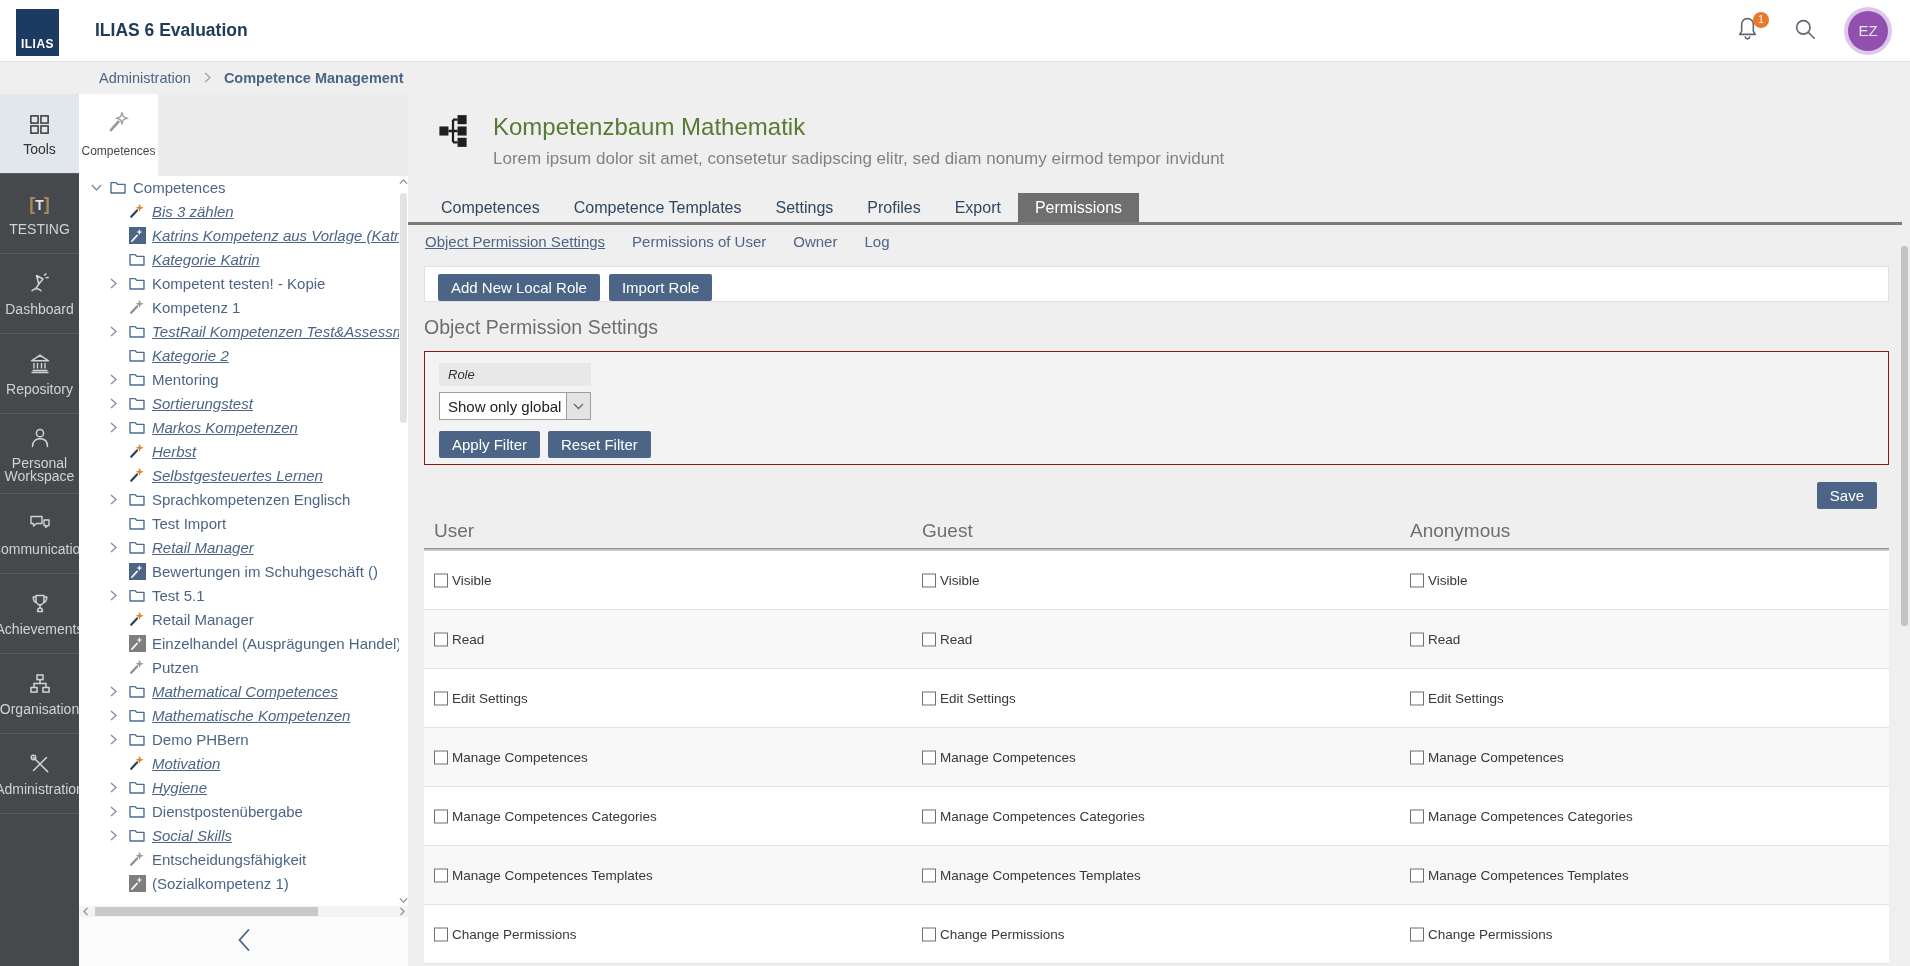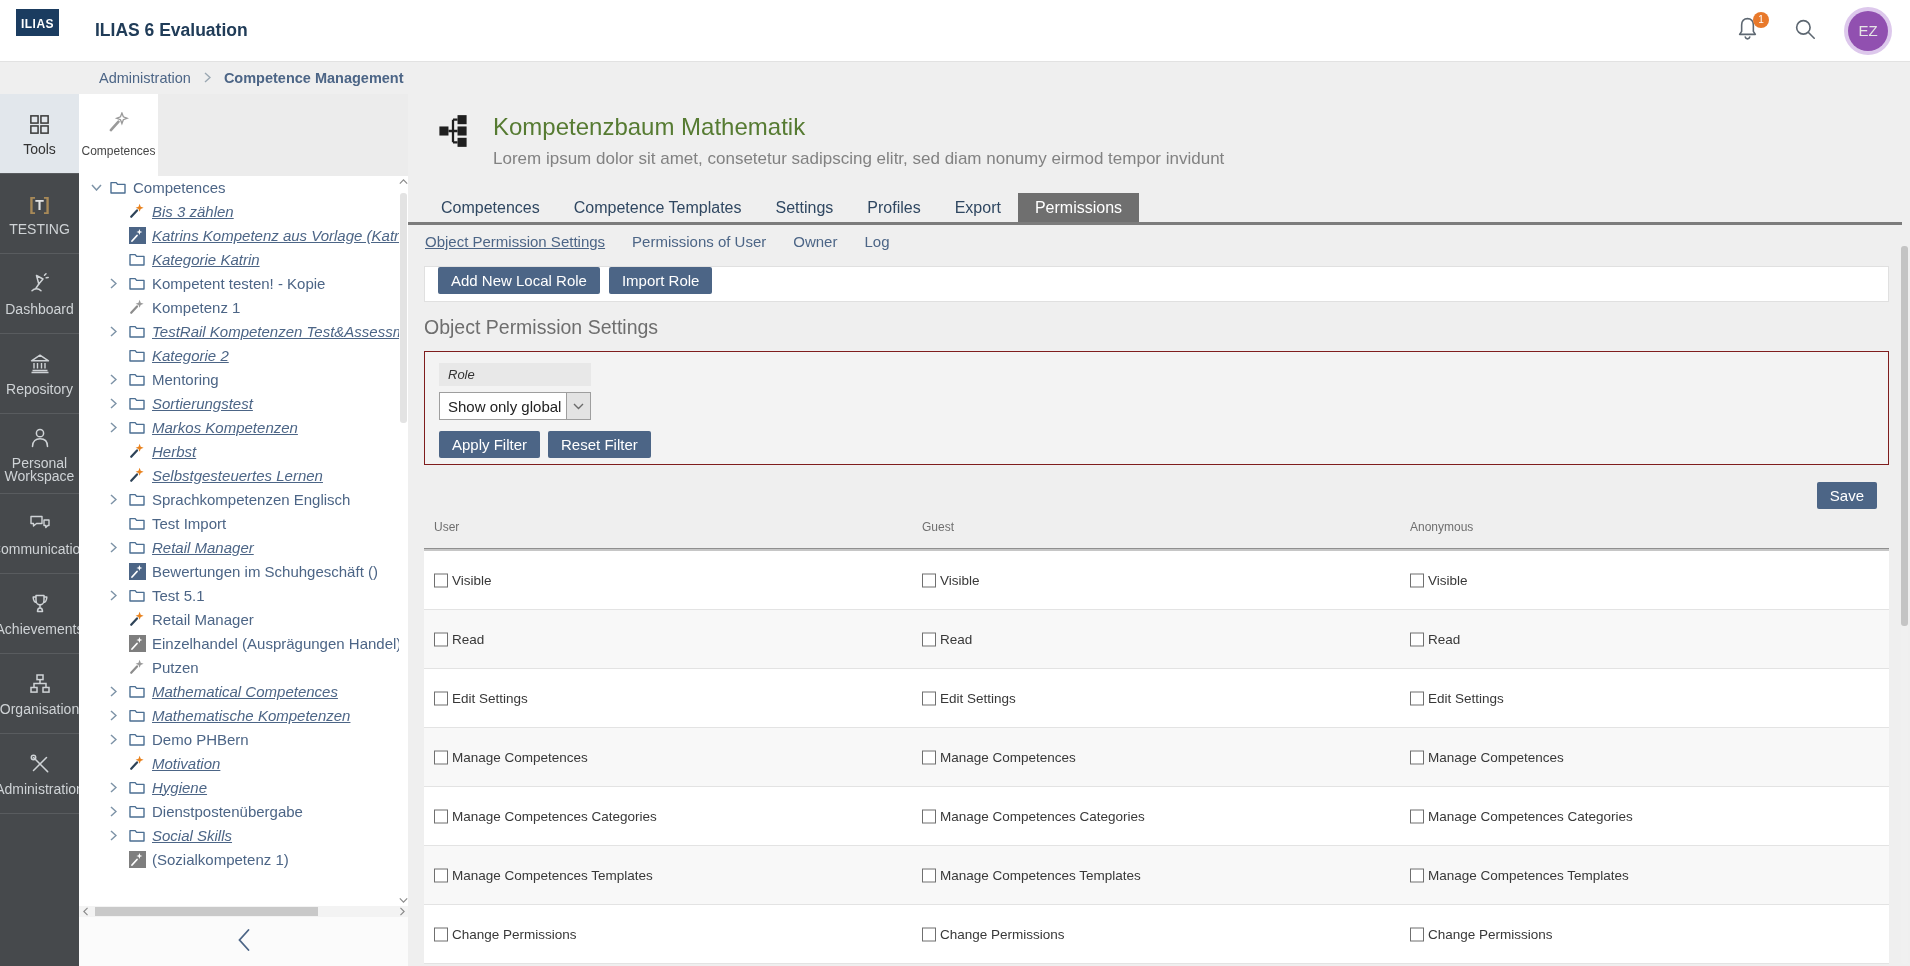--- a/index.html
+++ b/index.html
@@ -1,19 +1,19 @@
 <!DOCTYPE html>
 <html><head>
 <meta charset="utf-8">
 <style>
   html,body{margin:0;padding:0;background:#efefef;font-family:"Liberation Sans",sans-serif;}
   .page{position:relative;width:1910px;height:966px;overflow:hidden;background:#efefef;}
   
   .hdr{position:absolute;top:0;left:0;width:1910px;height:61px;background:#fff;border-bottom:1px solid #e2e2e2;}
-  .logo{position:absolute;left:16px;top:9px;width:43px;height:27px;background:#1b3c60;color:#fff;
+  .logo{position:absolute;left:16px;top:9px;width:43px;height:47px;background:#1b3c60;color:#fff;
         font-weight:bold;font-size:12px;display:flex;align-items:flex-end;justify-content:center;padding-bottom:5px;box-sizing:border-box;letter-spacing:.5px;}
   .apptitle{position:absolute;left:95px;top:0;height:61px;display:flex;align-items:center;font-size:17.5px;font-weight:bold;color:#203c58;}
   .hicons{position:absolute;right:22px;top:0;height:61px;display:flex;align-items:center;gap:30px;}
   .bellwrap{position:relative;width:30px;height:30px;display:flex;align-items:center;justify-content:center;}
   .badge{position:absolute;top:-4px;right:-7px;min-width:16px;height:16px;border-radius:8px;background:#e8792b;color:#fff;
          font-size:10px;display:flex;align-items:center;justify-content:center;padding:0 2px;box-sizing:border-box;}
   .avatar{width:40px;height:40px;border-radius:50%;background:#9150b0;color:#e5e5e5;font-size:15px;display:flex;align-items:center;justify-content:center;box-shadow:0 0 0 4px #ddc8ec;}
   
   .crumb{position:absolute;top:61px;left:0;right:0;height:33px;display:flex;align-items:center;padding-left:99px;gap:13px;font-size:14.5px;}
   .crumb a{color:#4c6586;text-decoration:none;}
@@ -51,33 +51,33 @@
   .titleblock{position:absolute;left:30px;top:14px;display:flex;gap:25px;}
   .ptitle{font-size:24px;color:#567b32;font-weight:500;line-height:38px;}
   .psub{font-size:17px;color:#828282;margin-top:3px;}
   .tabs{position:absolute;left:16px;top:99px;height:29px;display:flex;}
   .tab{padding:0 17px;font-size:16px;color:#2f4761;display:flex;align-items:center;cursor:pointer;}
   .tab.active{background:#6f6f6f;color:#fff;}
   .tabline{position:absolute;left:0;right:8px;top:128px;height:3px;background:#7c7c7c;}
   .subtabs{position:absolute;left:17px;top:139px;display:flex;gap:27px;font-size:15px;}
   .subtab{color:#4c6586;cursor:pointer;}
   .subtab.active{text-decoration:underline;}
-  .toolbar{position:absolute;left:16px;top:172px;width:1465px;height:36px;background:#fff;border:1px solid #e0e0e0;box-sizing:border-box;display:flex;align-items:flex-start;padding-left:13px;gap:9px;}
+  .toolbar{position:absolute;left:16px;top:172px;width:1465px;height:36px;background:#fff;border:1px solid #e0e0e0;box-sizing:border-box;display:flex;align-items:flex-end;padding-left:13px;gap:9px;}
   .btn{background:#4c6586;color:#fff;font-size:15px;font-family:"Liberation Sans",sans-serif;padding:4px 13px;border:none;border-radius:2px;line-height:19px;cursor:pointer;}
   .sechead{position:absolute;left:16px;top:222px;font-size:19.5px;color:#6e6e6e;}
   .filter{position:absolute;left:16px;top:257px;width:1465px;height:114px;background:#f3f3f3;border:1px solid #7f1d1d;box-sizing:border-box;}
   .flabel{position:absolute;left:14px;top:11px;width:152px;height:23px;background:#e8e8e8;display:flex;align-items:center;padding:0 9px;box-sizing:border-box;font-size:13px;font-style:italic;color:#333;}
   .fselect{position:absolute;left:14px;top:40px;width:152px;height:28px;background:#fff;border:1px solid #9e9e9e;box-sizing:border-box;display:flex;cursor:pointer;}
   .fsel-val{flex:1;font-size:15px;color:#222;display:flex;align-items:center;padding-left:8px;overflow:hidden;white-space:nowrap;}
   .fsel-ar{width:23px;background:#e3e3e3;border-left:1px solid #9e9e9e;display:flex;align-items:center;justify-content:center;}
   .fbtns{position:absolute;left:14px;top:79px;display:flex;gap:8px;}
   .savebtn{position:absolute;right:33px;top:388px;}
   
   .pheads{position:absolute;left:16px;top:414px;width:1465px;height:40px;}
-  .phead{position:absolute;top:12px;font-size:12px;color:#6f6f6f;}
+  .phead{position:absolute;top:12px;font-size:19px;color:#6f6f6f;}
   .c0{left:10px;} .c1{left:498px;} .c2{left:986px;}
   .theadline{position:absolute;left:16px;top:454px;width:1465px;height:2px;background:#c6c6c6;border-top:1px solid #8f8f8f;}
   .rows{position:absolute;left:16px;top:457px;width:1465px;}
   .prow{position:relative;height:58px;border-bottom:1px solid #e3e3e3;background:#fff;}
   .prow:nth-child(even){background:#f8f8f8;}
   .pcell{position:absolute;top:50%;transform:translateY(-50%);display:flex;align-items:center;cursor:pointer;}
   .cb{appearance:none;-webkit-appearance:none;width:14px;height:14px;border:1px solid #6f6f6f;background:#fff;margin:0 4px 0 0;cursor:pointer;}
   .plb{font-size:13.5px;color:#383838;}
   
   .pagescroll{position:absolute;right:2px;top:246px;width:7px;bottom:2px;background:#f0f0f0;border-radius:3px;}
@@ -538,20 +538,30 @@
           <span class="tico">
             <svg width="16" height="13" viewBox="0 0 16 13">
               <path d="M1 12 V1.6 H6.2 L7.6 3.4 H15 V12 Z" fill="none" stroke="#4c6f93" stroke-width="1.4" stroke-linejoin="round"></path>
             </svg>
           </span>
           <span class="tlb u">Social Skills</span>
         </div>
         <div class="trow">
           <span class="exp"></span>
           <span class="tico">
+            <svg width="16" height="16" viewBox="0 0 16 16">
+              <path d="M2.2 13.8 L8 7.4" stroke="#8d8d8d" stroke-width="2.2" stroke-linecap="round" fill="none"></path>
+              <path d="M10.6 0.8 L11.7 3.7 L14.6 4.8 L11.7 5.9 L10.6 8.8 L9.5 5.9 L6.6 4.8 L9.5 3.7 Z" fill="#9a9a9a"></path>
+            </svg>
+          </span>
+          <span class="tlb">Entscheidungsfähigkeit</span>
+        </div>
+        <div class="trow">
+          <span class="exp"></span>
+          <span class="tico">
             <svg width="17" height="17" viewBox="0 0 17 17">
               <rect width="17" height="17" fill="#7e7e7e"></rect>
               <path d="M3 14 L8 8.5" stroke="#fff" stroke-width="1.8" stroke-linecap="round" fill="none"></path>
               <path d="M10.4 2 L11.2 4.2 L13.4 5 L11.2 5.8 L10.4 8 L9.6 5.8 L7.4 5 L9.6 4.2 Z" fill="#fff"></path>
             </svg>
           </span>
           <span class="tlb">(Sozialkompetenz 1)</span>
         </div>
     </div>
     <div class="vsb">

